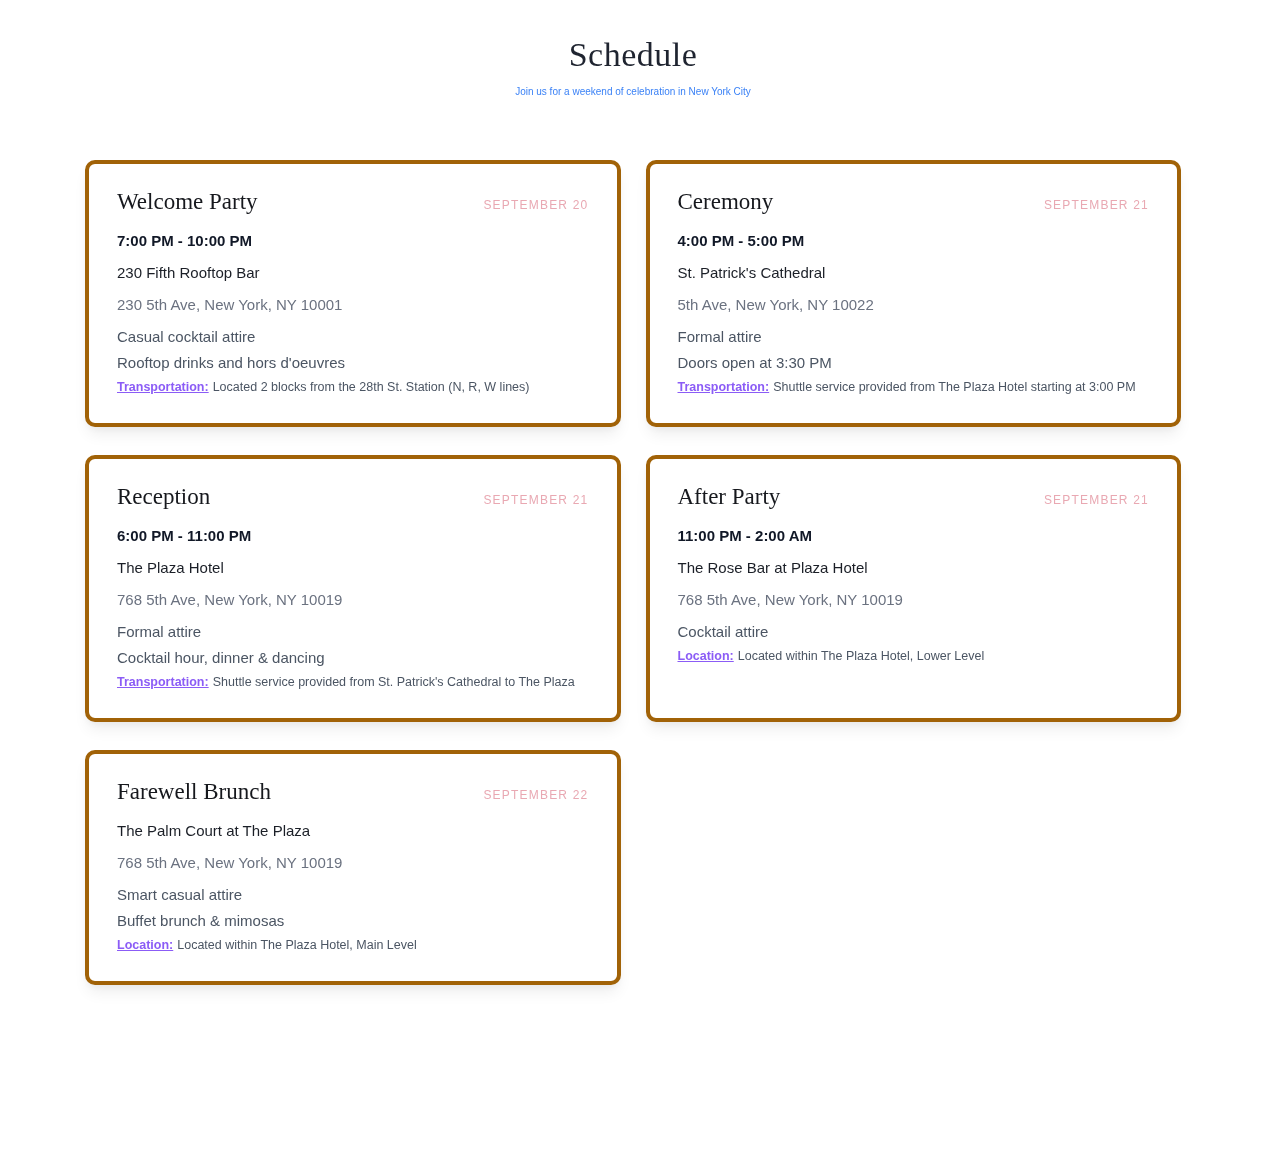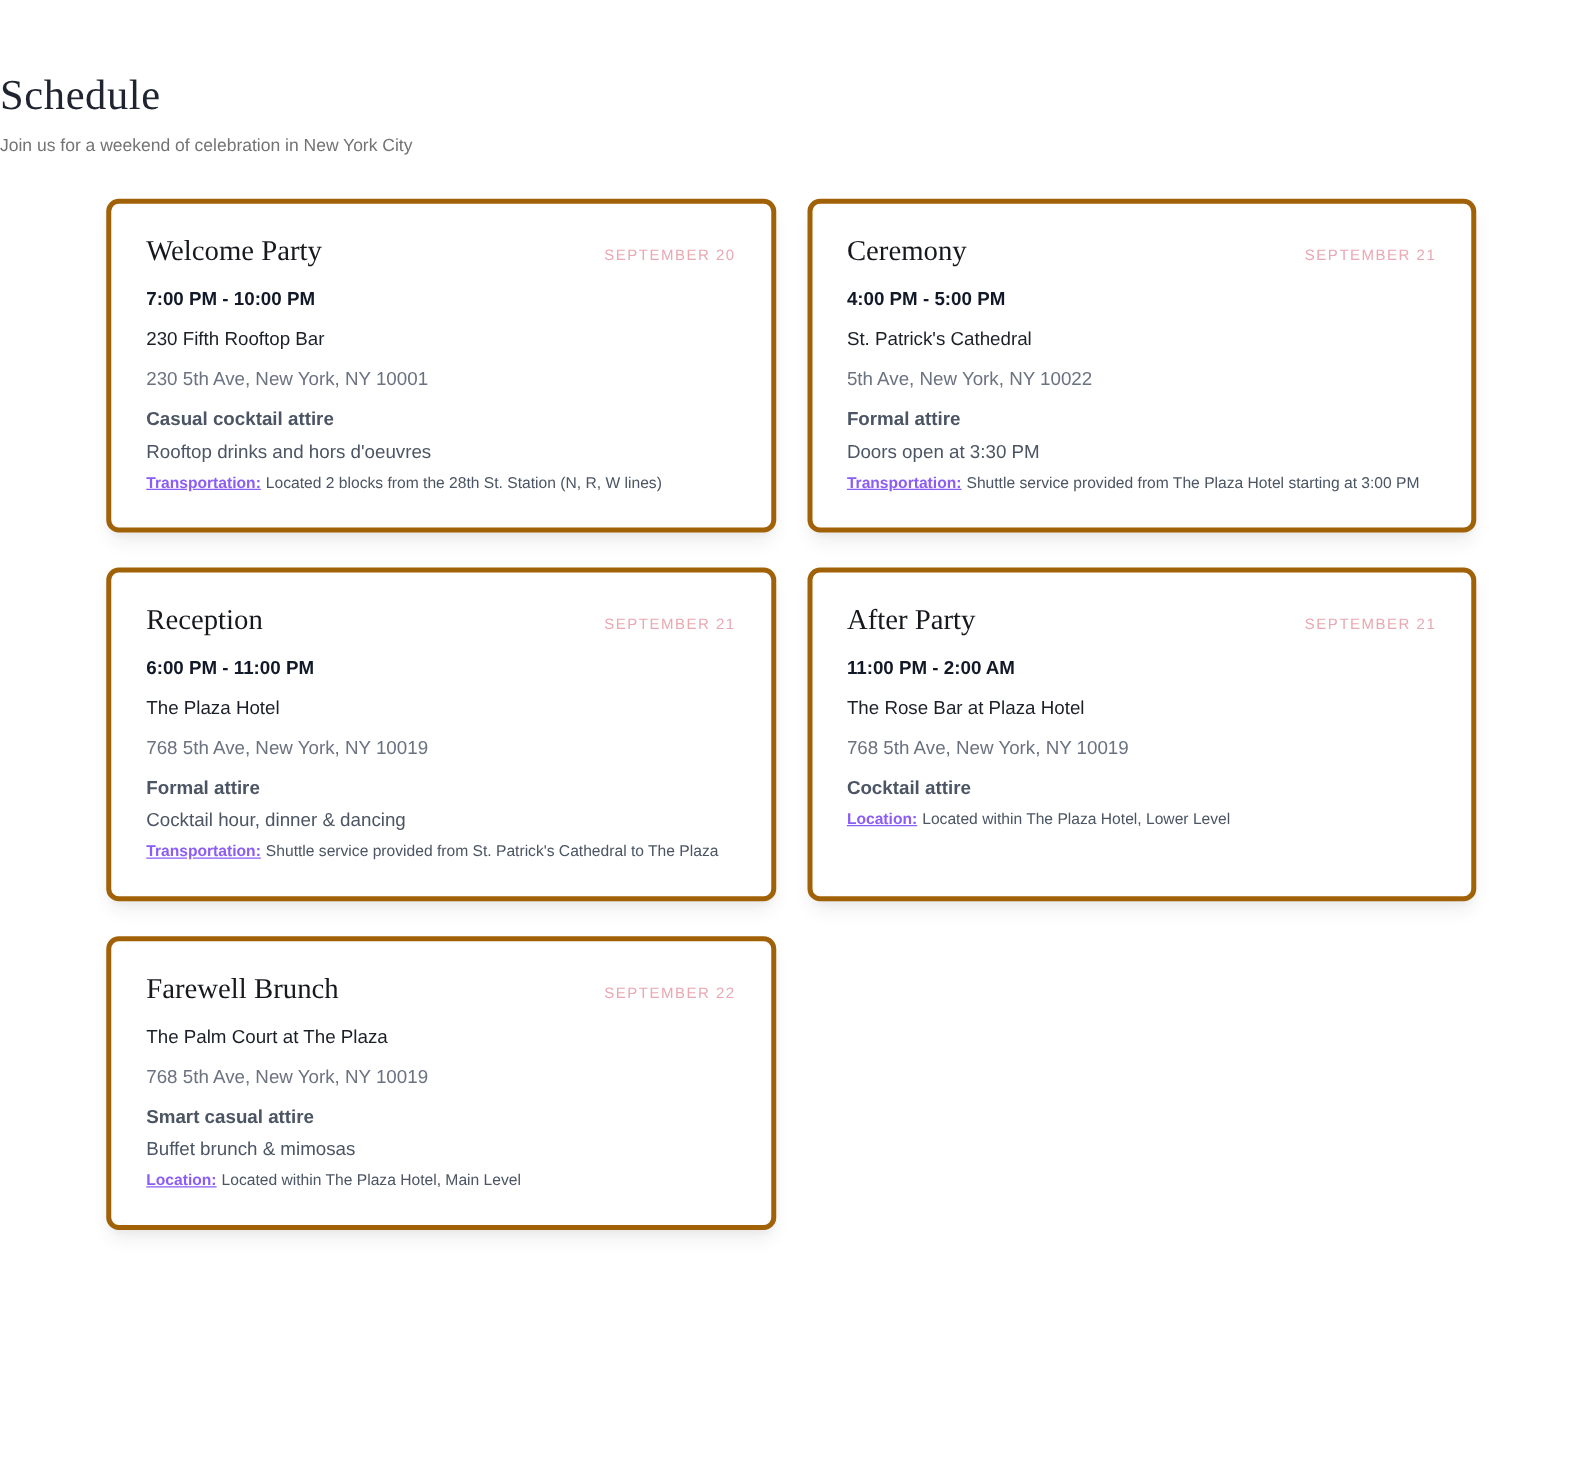--- a/index.html
+++ b/index.html
@@ -4,35 +4,36 @@
 <style>
   * { margin: 0; padding: 0; box-sizing: border-box; }
   html, body {
     width: 1266px;
     min-height: 1171px;
     background: #ffffff;
     font-family: "Liberation Sans", "DejaVu Sans", sans-serif;
     color: #111827;
   }
   .page-header {
-    padding-top: 57px;
-    margin-bottom: 35px;
+    padding-top: 35px;
+    text-align: center;
+    margin-bottom: 63px;
   }
   .page-title {
     font-family: "Liberation Serif", "DejaVu Serif", serif;
     font-weight: 400;
     font-size: 34px;
     line-height: 1.2;
     color: #1f2430;
     letter-spacing: 0.5px;
   }
   .page-subtitle {
     margin-top: 10px;
-    font-size: 14px;
-    color: #737373;
+    font-size: 10px;
+    color: #3b82f6;
   }
   .events-grid {
     width: 1096px;
     margin: 0 auto;
     display: grid;
     grid-template-columns: 1fr 1fr;
     column-gap: 25px;
     row-gap: 28px;
     padding-bottom: 60px;
   }
@@ -73,21 +74,20 @@
     color: #1b1f27;
     margin-bottom: 12px;
   }
   .address {
     color: #6b7280;
     margin-bottom: 12px;
   }
   .attire {
     color: #4b5563;
     margin-bottom: 6px;
-    font-weight: bold;
   }
   .desc {
     color: #4b5563;
     margin-bottom: 6px;
   }
   .note {
     font-size: 12.5px;
     line-height: 16px;
     color: #4b5563;
   }

